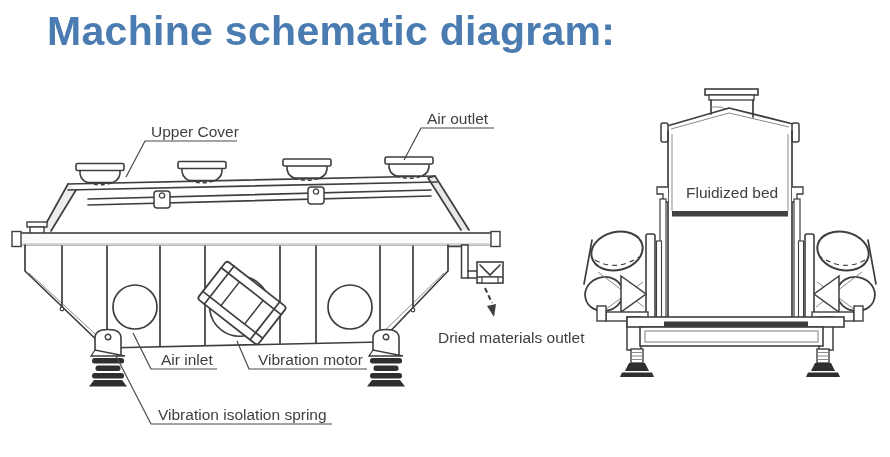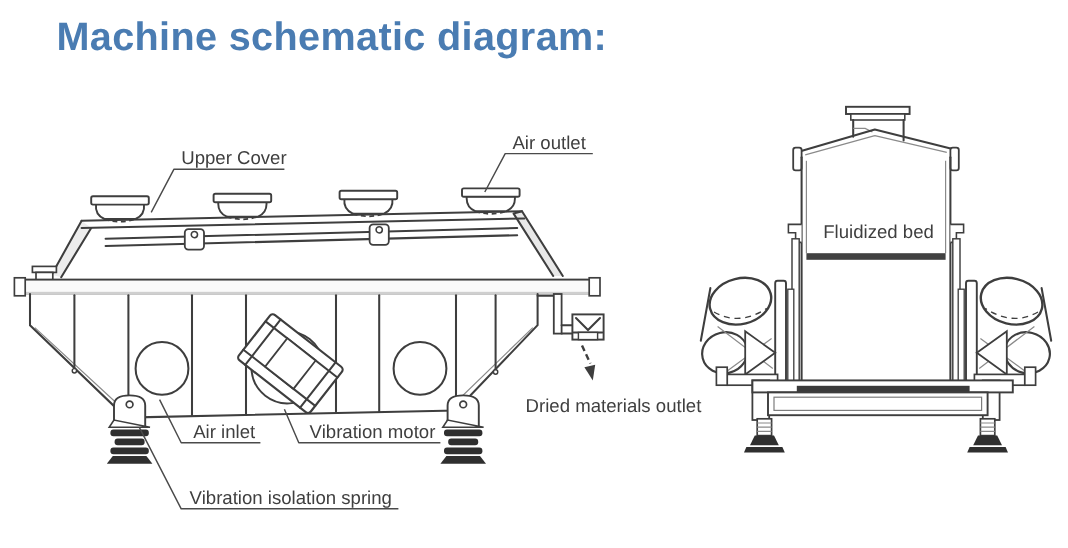--- a/index.html
+++ b/index.html
@@ -6,21 +6,21 @@
   .stage{
     position:relative;
     width:890px;height:457px;
     background:#ffffff;
     overflow:hidden;
     font-family:"Liberation Sans", sans-serif;
   }
   .title{
     position:absolute;
     left:47px;top:11px;
-    font-size:33px;
+    font-size:41px;
     line-height:40px;
     font-weight:700;
     letter-spacing:0.3px;
     color:#4a7cb2;
     white-space:nowrap;
   }
   svg{position:absolute;left:0;top:0;}
   .ln{stroke:#3e3e3e;fill:none;stroke-width:1.7;stroke-linecap:round;}
   .lnthin{stroke:#8a8a8a;fill:none;stroke-width:1;}
   .fillw{fill:#ffffff;stroke:#3e3e3e;}

